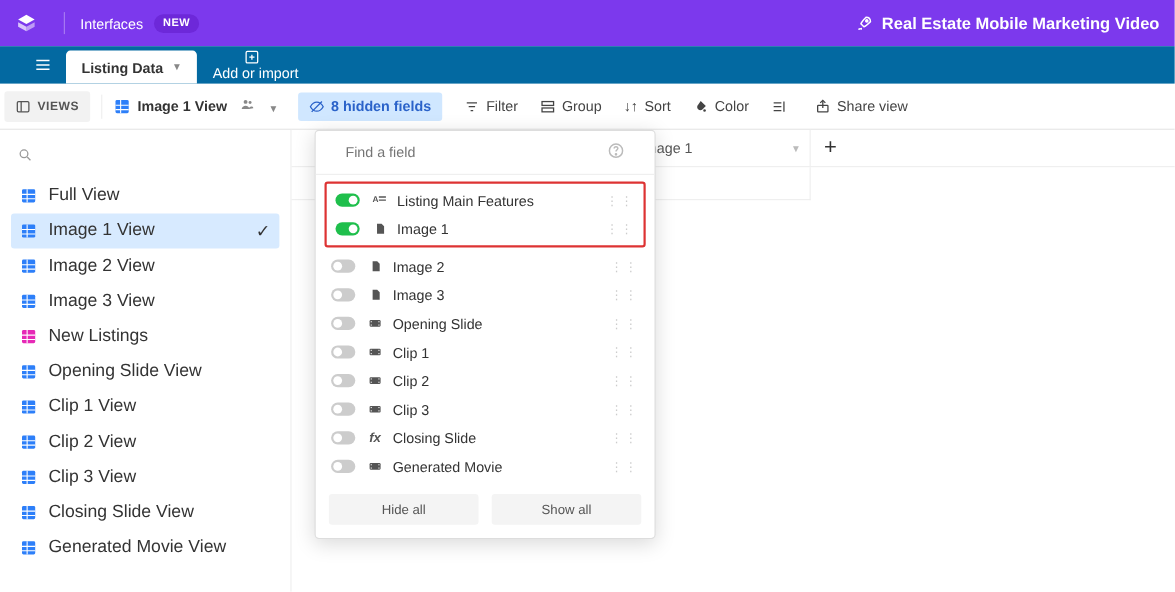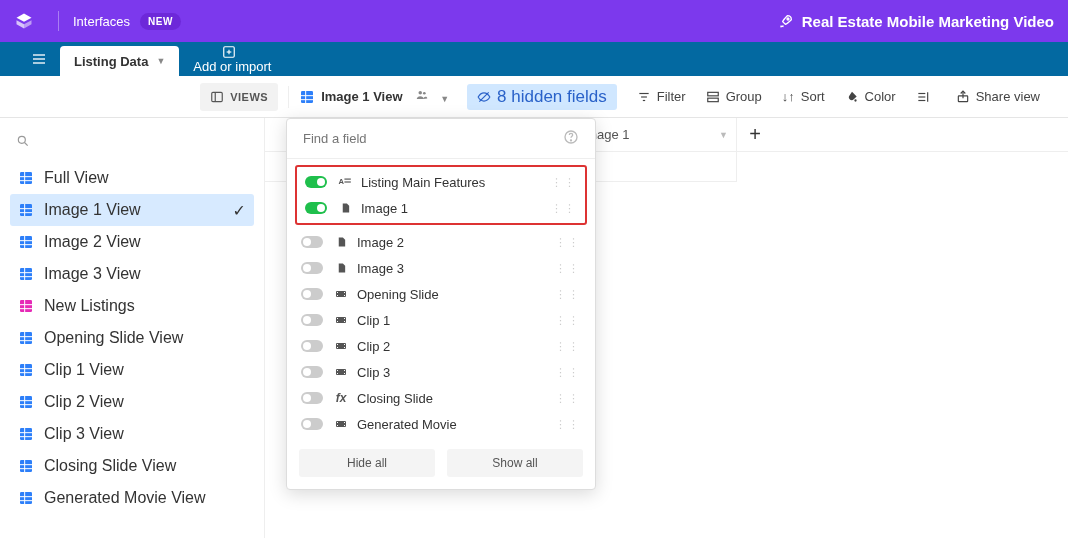--- a/index.html
+++ b/index.html
@@ -16,28 +16,28 @@
 
   
   .tabbar { height: 34px; background: #0369a1; display: flex; align-items: flex-end; padding: 0 24px; }
   .hamburger { width: 30px; height: 30px; display: flex; align-items: center; justify-content: center; color: #fff; margin-right: 6px; cursor: pointer; align-self: center; }
   .tab { background: #fff; height: 30px; border-radius: 4px 4px 0 0; display: flex; align-items: center; padding: 0 14px; font-weight: 600; color: #333; font-size: 13px; cursor: pointer; }
   .tab .caret { margin-left: 8px; color: #888; font-size: 9px; }
   .add-import { color: #fff; display: flex; align-items: center; margin-left: 14px; font-size: 13px; cursor: pointer; align-self: center; flex-direction: column; }
   .add-import svg { margin-right: 6px; }
 
   
-  .toolbar { height: 42px; border-bottom: 1px solid #e5e5e5; display: flex; align-items: center; padding: 0 28px; color: #444; justify-content: flex-end; }
+  .toolbar { height: 42px; border-bottom: 1px solid #e5e5e5; display: flex; align-items: center; padding: 0 4px; color: #444; }
   .views-btn { display: flex; align-items: center; background: #f2f2f2; border-radius: 3px; height: 28px; padding: 0 10px; font-weight: 600; font-size: 11px; letter-spacing: .5px; cursor: pointer; color: #555; }
   .views-btn svg { margin-right: 6px; }
   .vsep { width: 1px; height: 22px; background: #eee; margin: 0 10px; }
   .view-chip { display: flex; align-items: center; font-weight: 600; font-size: 13px; color: #333; cursor: pointer; }
   .view-chip svg { margin-right: 6px; }
   .view-chip .people { margin-left: 10px; color: #888; }
-  .hidden-pill { display: flex; align-items: center; background: #d0e7ff; color: #2a62c9; border-radius: 3px; height: 26px; padding: 0 10px; font-size: 17px; font-weight: 400; margin-left: 18px; cursor: pointer; }
+  .hidden-pill { display: flex; align-items: center; background: #d0e7ff; color: #2a62c9; border-radius: 3px; height: 26px; padding: 0 10px; font-size: 13px; font-weight: 700; margin-left: 18px; cursor: pointer; }
   .hidden-pill svg { margin-right: 6px; }
   .tool { display: flex; align-items: center; margin-left: 20px; color: #444; font-size: 13px; cursor: pointer; }
   .tool svg, .tool .gly { margin-right: 6px; }
 
   
   .body { display: flex; height: calc(538px - 42px - 34px - 42px); position: relative; }
 
   
   .sidebar { width: 265px; border-right: 1px solid #eee; padding: 8px 10px; }
   .find-view { display: flex; align-items: center; height: 30px; color: #999; padding: 0 6px; margin-bottom: 6px; }
@@ -58,21 +58,21 @@
   .addcol { width: 36px; display: flex; align-items: center; justify-content: center; color: #333; font-size: 20px; cursor: pointer; }
   .grid-row { display: flex; height: 30px; font-size: 13px; }
   .cell { border-right: 1px solid #eee; border-bottom: 1px solid #eee; display: flex; align-items: center; padding: 0 10px; overflow: hidden; white-space: nowrap; }
   .cell.rownum { width: 60px; justify-content: center; color: #888; }
   .cell.c1 { width: 232px; text-overflow: ellipsis; }
   .cell.c2 { width: 180px; }
   .thumb { width: 20px; height: 20px; background: linear-gradient(180deg,#5aa7e8 0%,#5aa7e8 55%,#c9a36a 55%,#c9a36a 100%); border: 1px solid #ccc; }
 
   
   .pop { position: absolute; left: 21px; top: 0px; width: 310px; background: #fff; border: 1px solid #ddd; border-radius: 4px; box-shadow: 0 4px 18px rgba(0,0,0,0.15); z-index: 20; }
-  .pop .pop-search { display: flex; align-items: center; height: 40px; padding: 0 16px; border-bottom: 1px solid #eee; }
+  .pop .pop-search { display: flex; align-items: center; height: 40px; padding: 0 27px; border-bottom: 1px solid #eee; }
   .pop .pop-search input { border: none; outline: none; flex: 1; font-size: 13px; }
   .pop .pop-search .q { color: #bbb; }
   .hl { border: 2px solid #d33; border-radius: 3px; margin: 6px 8px 2px; padding: 2px 0; }
   .frow { display: flex; align-items: center; height: 26px; padding: 0 8px; cursor: pointer; font-size: 13px; color: #333; }
   .toggle { width: 22px; height: 12px; border-radius: 6px; background: #ccc; position: relative; margin-right: 10px; flex-shrink: 0; }
   .toggle::after { content: ""; position: absolute; width: 8px; height: 8px; background: #fff; border-radius: 50%; top: 2px; left: 2px; }
   .toggle.on { background: #1fbf4c; }
   .toggle.on::after { left: 12px; }
   .ficon { width: 16px; display: flex; justify-content: center; margin-right: 8px; color: #555; flex-shrink: 0; }
   .drag { margin-left: auto; color: #ccc; letter-spacing: 2px; user-select: none; font-size: 11px; }

